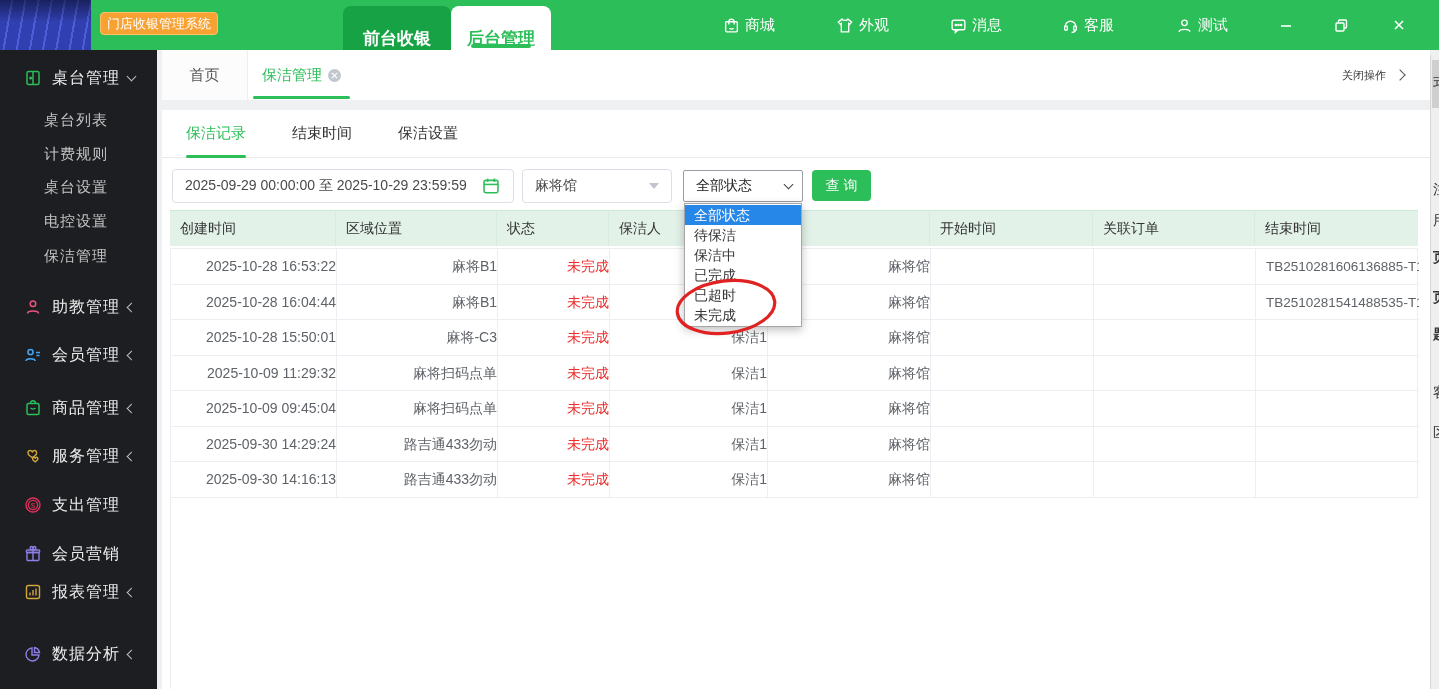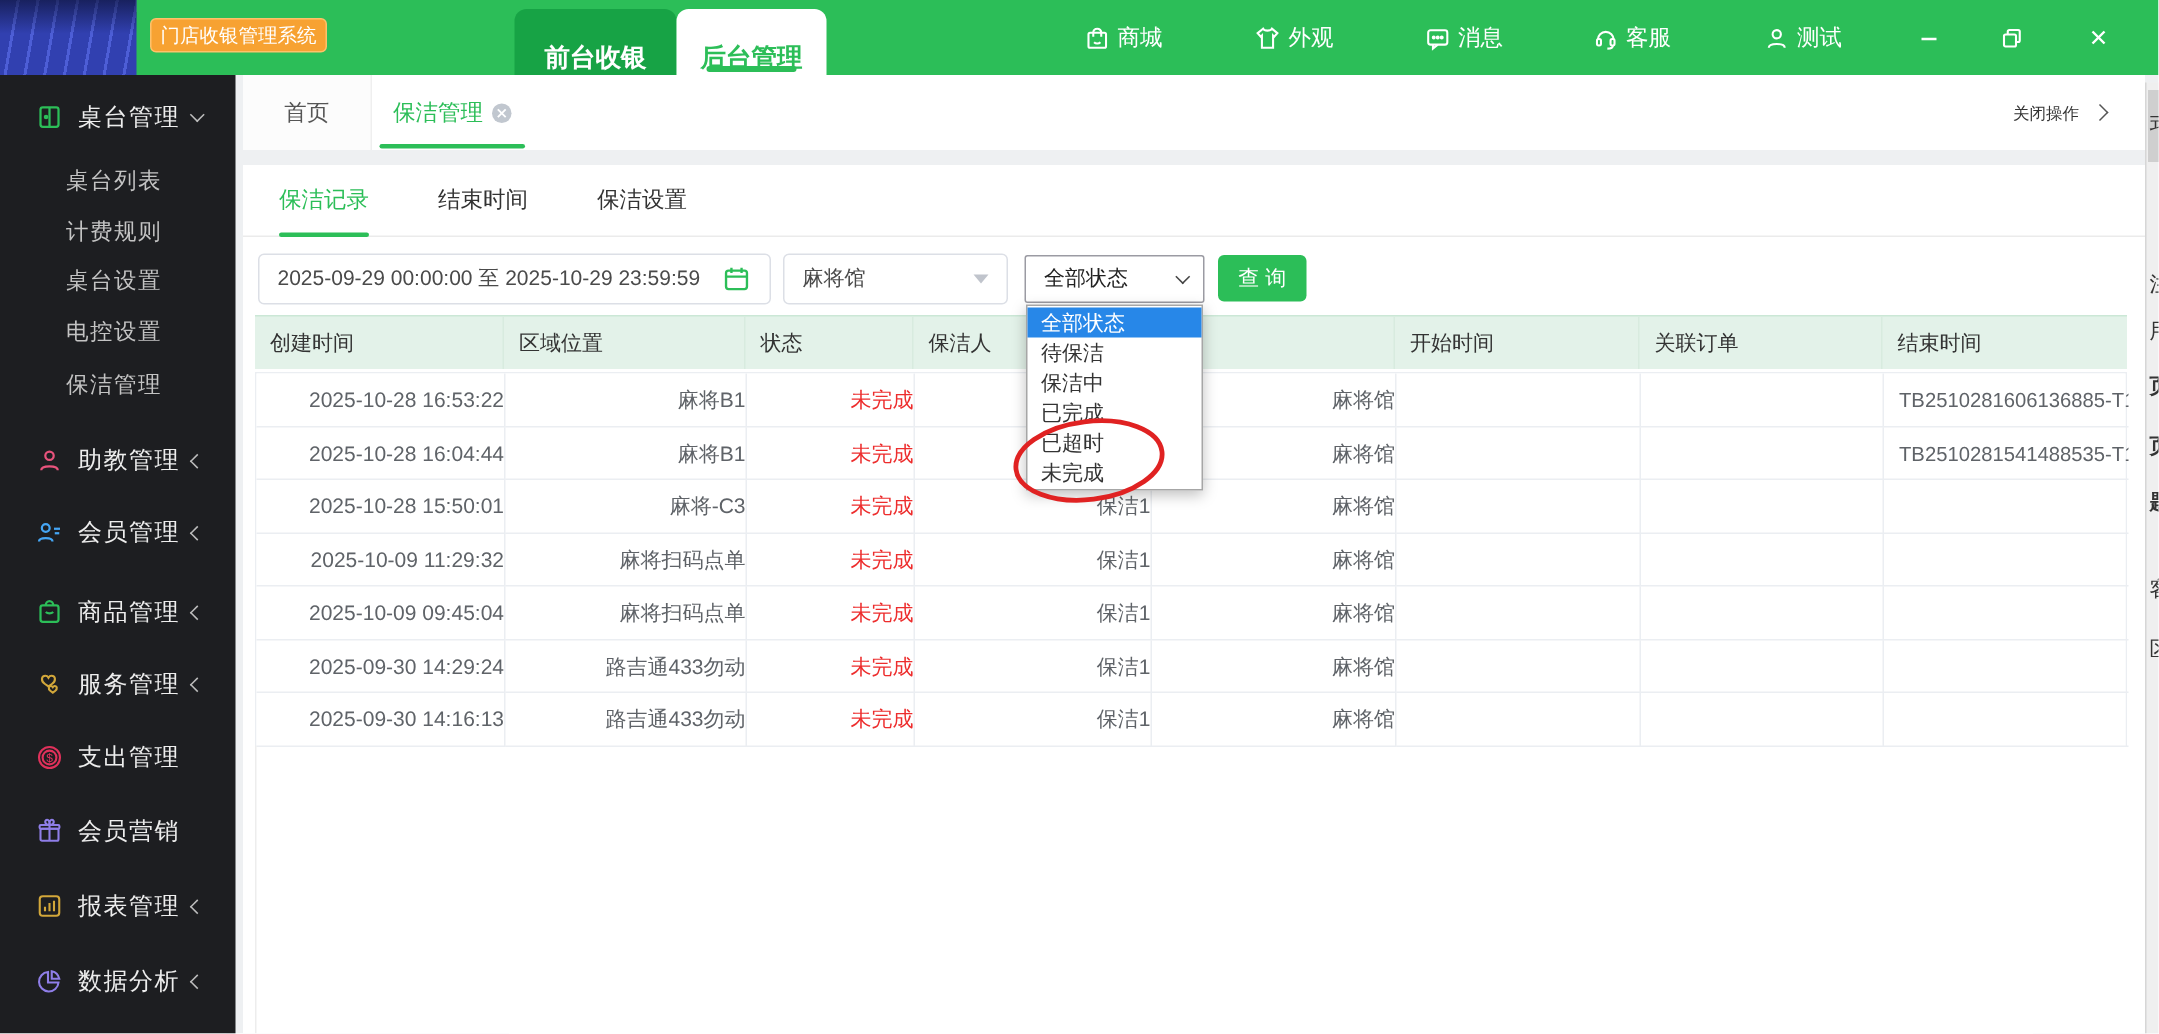--- a/index.html
+++ b/index.html
@@ -242,21 +242,21 @@
   </div>
   <div class="side-row" style="top:487px;">
     <svg class="s-icon" viewBox="0 0 18 18" fill="none" stroke="#8f7ee8" stroke-width="1.4">
       <rect x="3" y="7.5" width="12" height="8" rx="1"></rect>
         <rect x="2.4" y="5" width="13.2" height="2.5" rx="0.8"></rect>
         <line x1="9" y1="5" x2="9" y2="15.5"></line>
         <path d="M9 5 c-3.5 0 -3.5 -3.5 -1.5 -3.5 c1 0 1.5 1.8 1.5 3.5 c0 -1.7 0.5 -3.5 1.5 -3.5 c2 0 2 3.5 -1.5 3.5"></path>
     </svg>
     <span class="s-label">会员营销</span>
   </div>
-  <div class="side-row" style="top:537px;text-align:center;">
+  <div class="side-row" style="top:525px;text-align:center;">
     <svg class="s-icon" viewBox="0 0 18 18" fill="none" stroke="#d2a73a" stroke-width="1.4">
       <rect x="2.5" y="2.5" width="13" height="13" rx="2"></rect>
         <line x1="6" y1="12.5" x2="6" y2="9.5"></line>
         <line x1="9" y1="12.5" x2="9" y2="7"></line>
         <line x1="12" y1="12.5" x2="12" y2="5.5"></line>
     </svg>
     <span class="s-label">报表管理</span>
     <span class="chev left"></span>
   </div>
   <div class="side-row" style="top:587px;">

